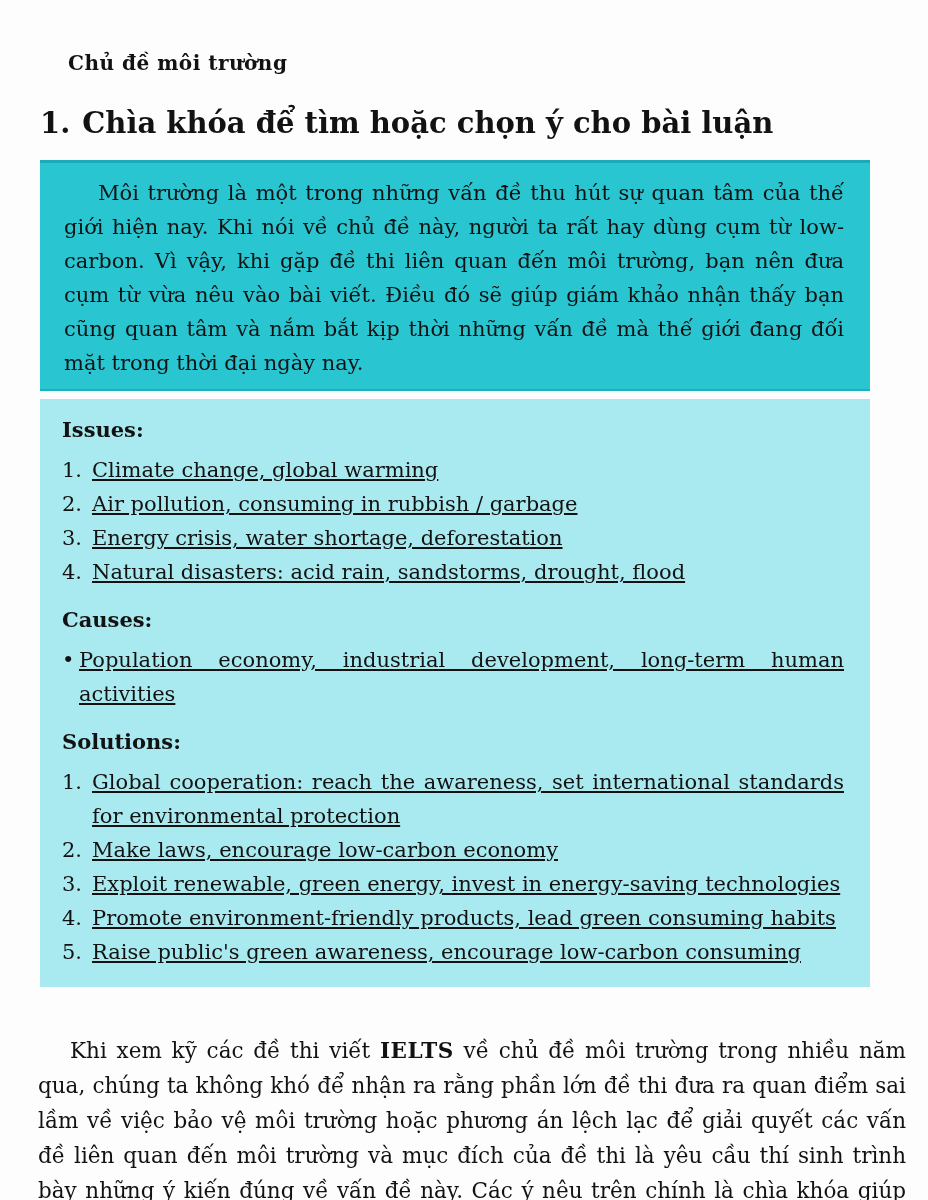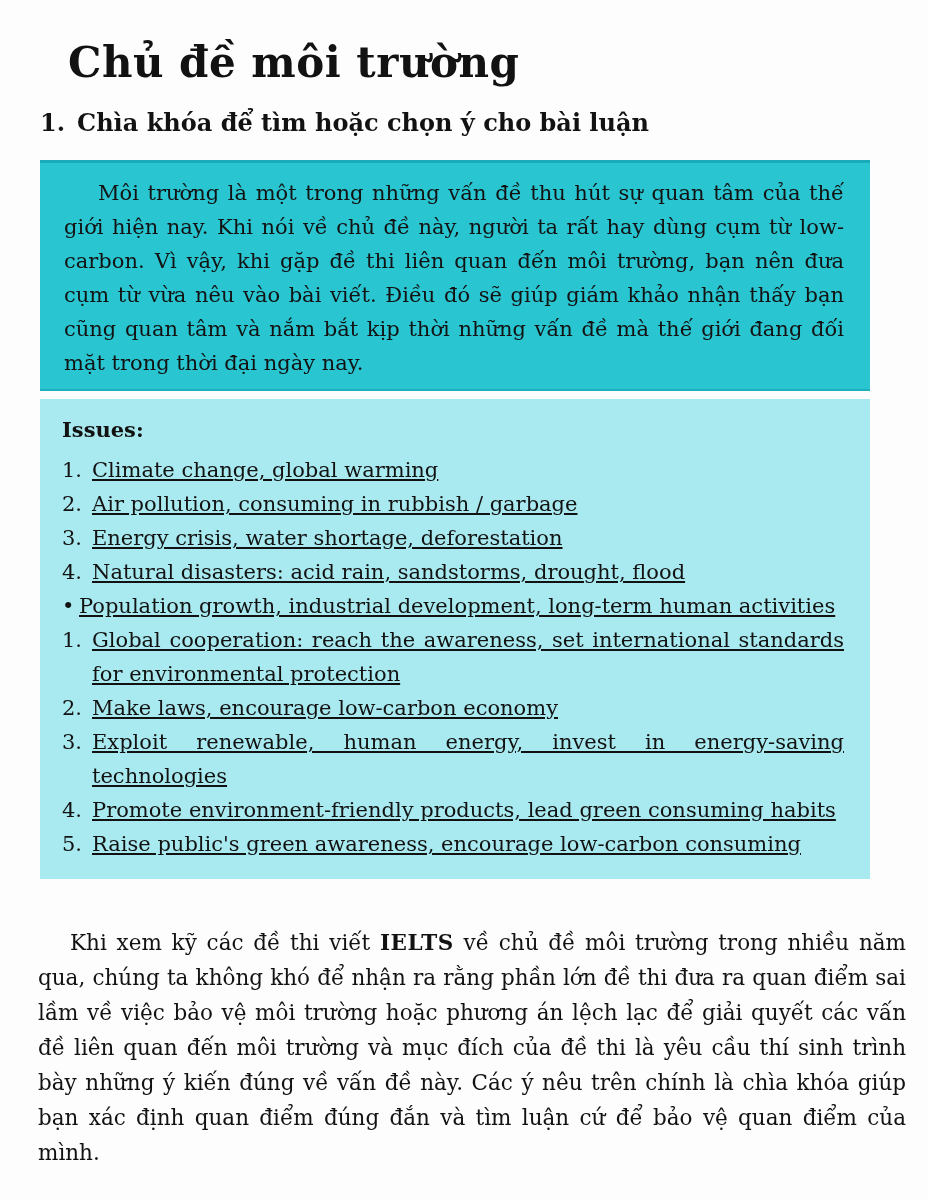--- a/index.html
+++ b/index.html
@@ -11,28 +11,28 @@
     position: relative;
     width: 928px;
     height: 1200px;
     background: #fdfdfd;
     overflow: hidden;
     font-family: "DejaVu Serif", "Liberation Serif", serif;
     color: #121212;
   }
   .page-title {
     margin: 44px 0 0 68px;
-    font-size: 42px;
+    font-size: 20px;
     line-height: 38px;
     font-weight: bold;
     letter-spacing: 0.5px;
   }
   .section-heading {
     margin: 26px 0 0 40px;
-    font-size: 24px;
+    font-size: 29px;
     line-height: 30px;
     font-weight: bold;
   }
   .section-heading .sec-num {
     margin-right: 12px;
   }
   .intro-box {
     box-sizing: border-box;
     width: 830px;
     margin: 22px 0 0 40px;
@@ -121,35 +121,37 @@
         <span class="item-text">Air pollution, consuming in rubbish / garbage</span>
       </div>
       <div class="outline-item">
         <span class="marker num">3.</span>
         <span class="item-text">Energy crisis, water shortage, deforestation</span>
       </div>
       <div class="outline-item">
         <span class="marker num">4.</span>
         <span class="item-text">Natural disasters: acid rain, sandstorms, drought, flood</span>
       </div>
+      <div class="outline-heading">Causes:</div>
       <div class="outline-item">
         <span class="marker bullet">•</span>
-        <span class="item-text">Population growth, industrial development, long-term human activities</span>
+        <span class="item-text">Population economy, industrial development, long-term human activities</span>
       </div>
+      <div class="outline-heading">Solutions:</div>
       <div class="outline-item">
         <span class="marker num">1.</span>
         <span class="item-text">Global cooperation: reach the awareness, set international standards for environmental protection</span>
       </div>
       <div class="outline-item">
         <span class="marker num">2.</span>
         <span class="item-text">Make laws, encourage low-carbon economy</span>
       </div>
       <div class="outline-item">
         <span class="marker num">3.</span>
-        <span class="item-text">Exploit renewable, human energy, invest in energy-saving technologies</span>
+        <span class="item-text">Exploit renewable, green energy, invest in energy-saving technologies</span>
       </div>
       <div class="outline-item">
         <span class="marker num">4.</span>
         <span class="item-text">Promote environment-friendly products, lead green consuming habits</span>
       </div>
       <div class="outline-item">
         <span class="marker num">5.</span>
         <span class="item-text">Raise public's green awareness, encourage low-carbon consuming</span>
       </div>
     </div>

